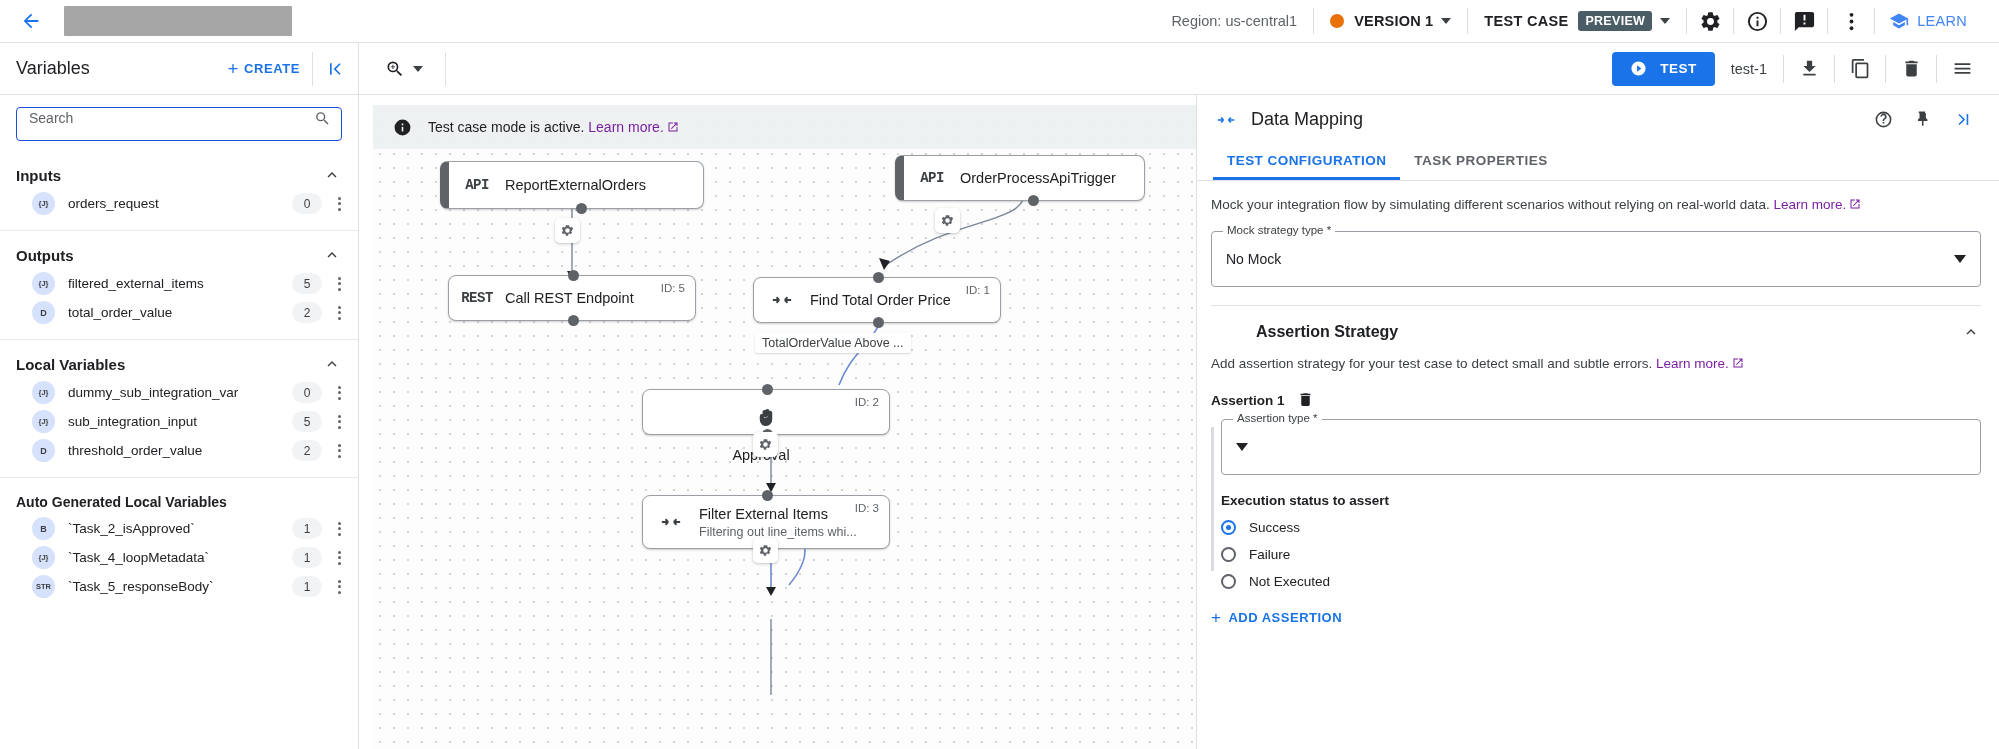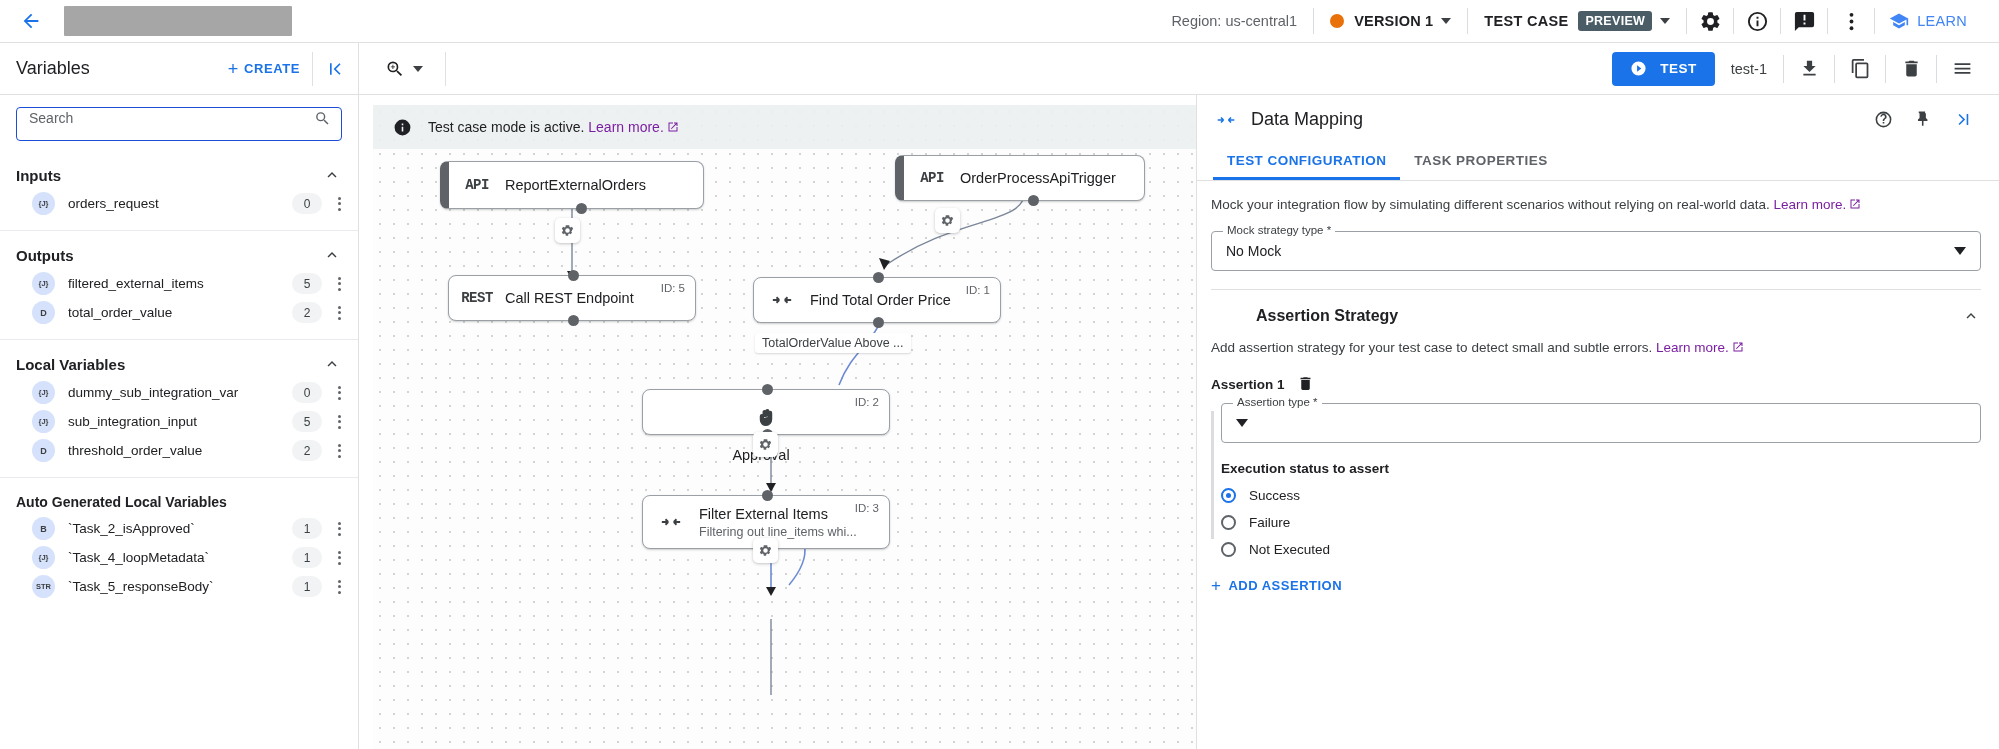--- a/index.html
+++ b/index.html
@@ -139,21 +139,21 @@
   .rp-head .dm-ic svg { width:20px;height:20px;stroke:#1a73e8;fill:none;stroke-width:2; }
   .rp-title { font-size:18px; color:#202124; margin-left:14px; flex:1 1 auto; }
   .rp-ic { width:40px;height:40px;display:flex;align-items:center;justify-content:center;cursor:pointer; }
   .rp-ic svg { width:19px;height:19px;fill:#3c4043; }
   .rp-ic.blue svg { fill:#1a73e8; }
   .tabs { height:37px; flex:0 0 37px; display:flex; border-bottom:1px solid #e0e0e0; padding-left:16px; }
   .tab { display:flex;align-items:center;padding:0 14px;font-size:13.5px;font-weight:bold;letter-spacing:.45px;color:#5f6368;cursor:pointer;border-bottom:3px solid transparent; }
   .tab.active { color:#1a73e8; border-bottom-color:#1a73e8; }
   .rp-body { flex:1 1 auto; overflow:hidden; padding: 14px 18px 0 14px; }
   .desc { font-size:13.5px; color:#3c4043; line-height:1.45; max-width:690px; }
-  .field { position:relative; margin-top:16px; height:40px; border:1px solid #9aa0a6; border-radius:4px; display:flex; align-items:center; padding:0 14px; }
+  .field { position:relative; margin-top:16px; height:56px; border:1px solid #9aa0a6; border-radius:4px; display:flex; align-items:center; padding:0 14px; }
   .field-legend { position:absolute; top:-8px; left:11px; background:#fff; padding:0 4px; font-size:11.5px; color:#3c4043; }
   .field-val { font-size:14px; color:#202124; flex:1 1 auto; }
   .field-caret { width:0;height:0;border-left:6px solid transparent;border-right:6px solid transparent;border-top:8px solid #202124; }
   .divider { height:1px; background:#e0e0e0; margin:18px 0 0 0; }
   .sect2-head { display:flex;align-items:center;margin-top:16px;margin-left:45px; }
   .sect2-title { font-size:16px;font-weight:bold;color:#202124;flex:1 1 auto; }
   .assert-row { display:flex;align-items:center;gap:12px;margin-top:18px; }
   .assert-lbl { font-size:13.5px;font-weight:bold;color:#202124; }
   .trash { width:18px;height:18px;cursor:pointer; }
   .trash svg { width:17px;height:17px;fill:#202124; }

